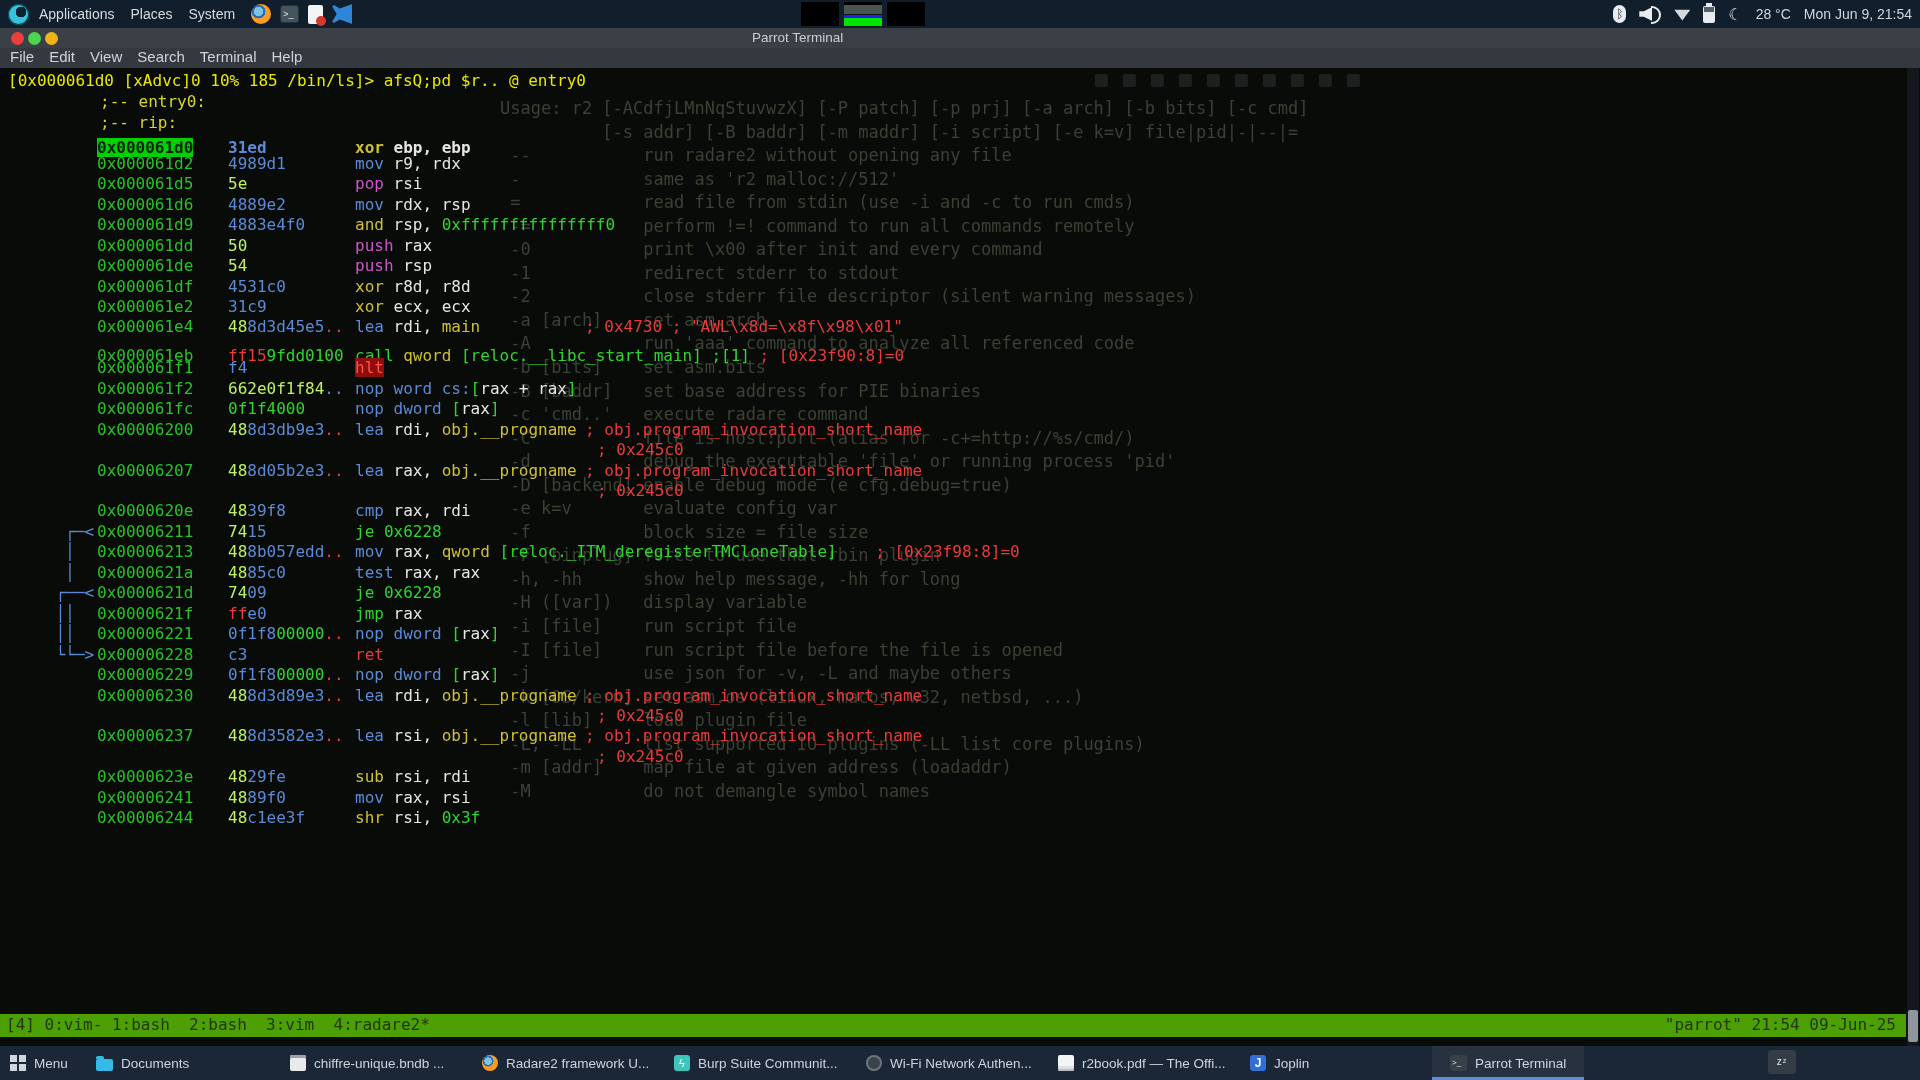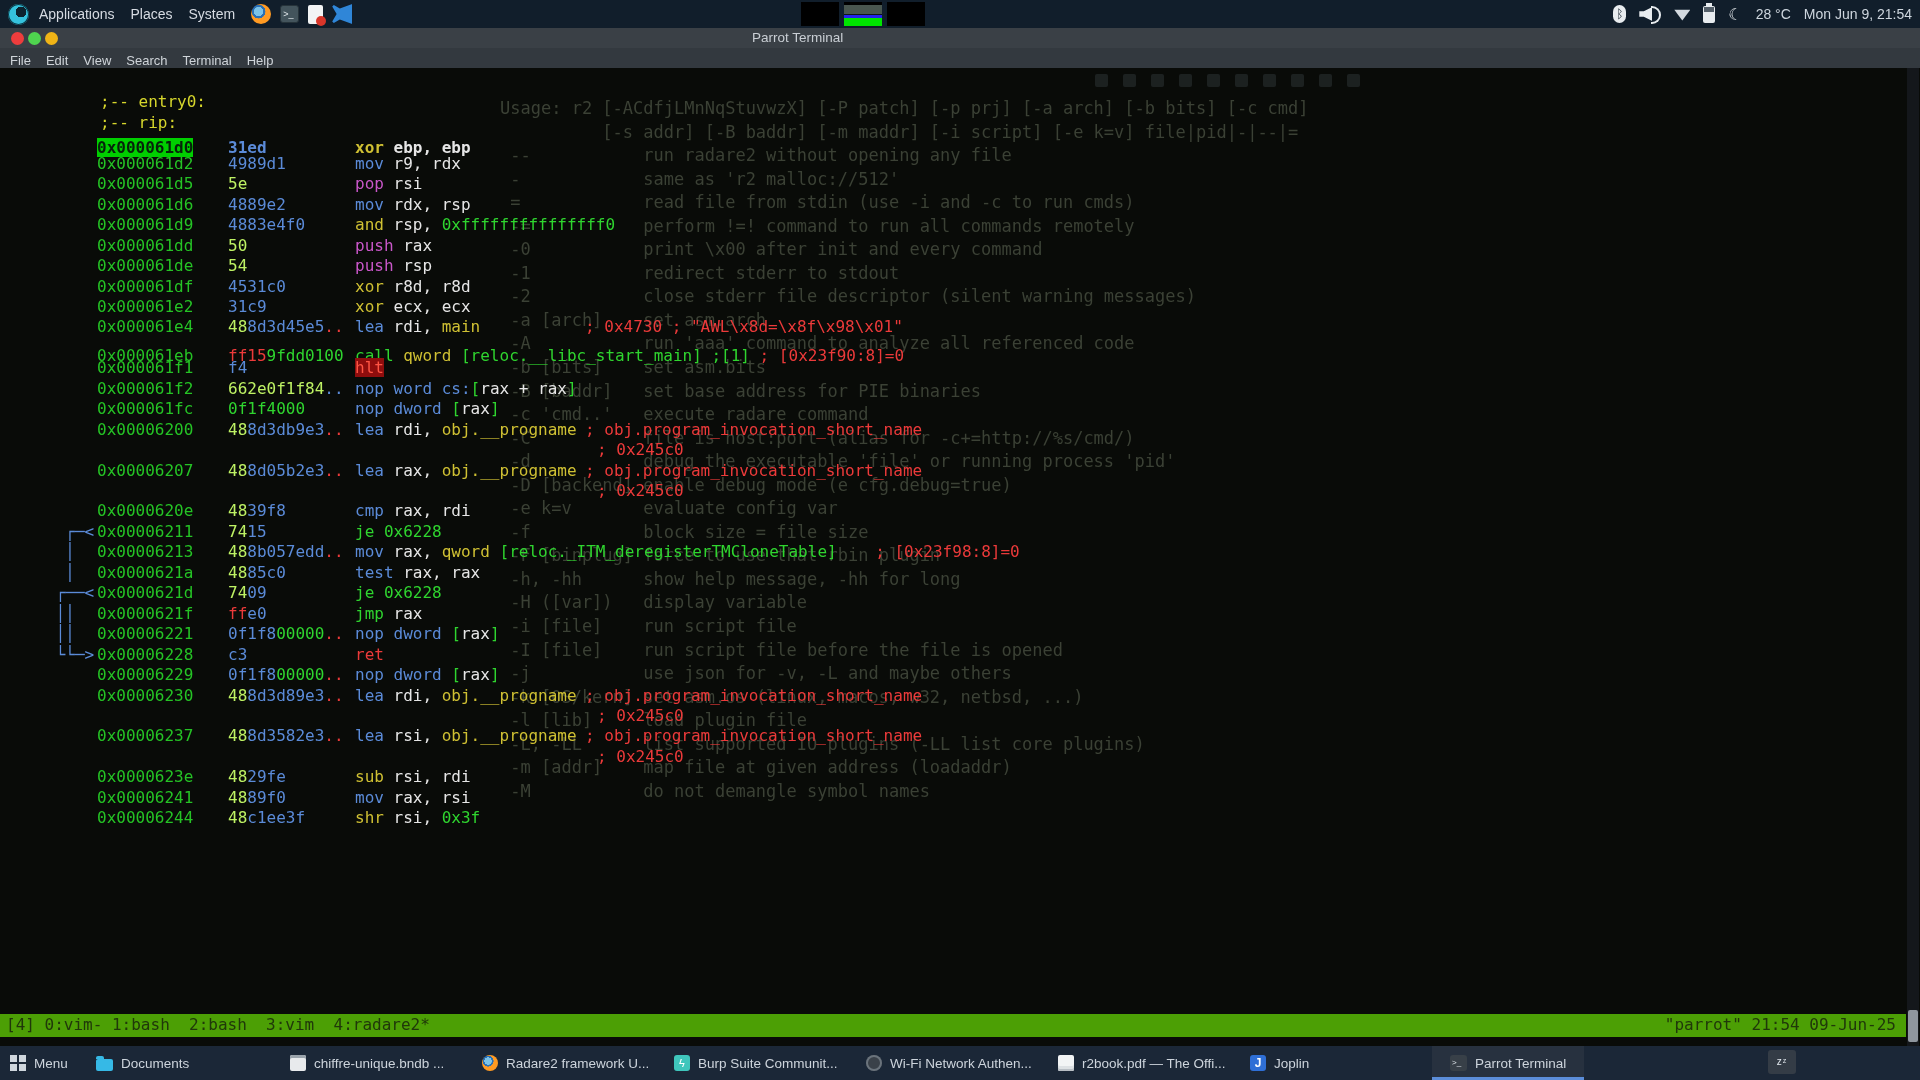--- a/index.html
+++ b/index.html
@@ -42,22 +42,22 @@
   .st-txt{font-size:14px;}
 
   
   .titlebar{position:absolute;top:28px;left:0;width:1920px;height:20px;background:#3a4046;}
   .wdot{position:absolute;top:4px;width:13px;height:13px;border-radius:50%;}
   .wdot.red{left:11px;background:#ee3d3d;}
   .wdot.green{left:28px;background:#4fd44f;}
   .wdot.yellow{left:45px;background:#f0b416;}
   .wtitle{position:absolute;top:2px;left:752px;color:#c9ced4;font-family:"Liberation Sans",sans-serif;font-size:13.5px;}
   .menubar{position:absolute;top:48px;left:0;width:1920px;height:20px;background:#33393f;
-           font-family:"Liberation Sans",sans-serif;font-size:13px;color:#cfd4d9;
-           display:flex;align-items:flex-end;gap:15px;padding-left:10px;box-sizing:border-box;}
+           font-family:"Liberation Sans",sans-serif;font-size:15px;color:#cfd4d9;
+           display:flex;align-items:flex-start;gap:15px;padding-left:10px;box-sizing:border-box;}
 
   
   .term{position:absolute;top:68px;left:0;width:1920px;height:978px;background:#090b08;}
   .ghost{position:absolute;left:500px;top:29px;margin:0;font-size:17px;line-height:23.55px;
          color:#3b4135;white-space:pre;z-index:1;font-family:"DejaVu Sans Mono",monospace;}
   .ghost-toolbar{position:absolute;top:6px;left:1095px;display:flex;gap:15px;opacity:.13;z-index:1;}
   .ghost-toolbar i{display:block;width:13px;height:13px;background:#9fb2c4;border-radius:2px;}
   .prompt{position:absolute;left:8px;top:3px;color:#e8e800;font-size:16px;white-space:pre;z-index:3;}
   .trow{position:absolute;left:0;width:1920px;height:21px;font-size:16px;white-space:pre;z-index:2;}
   .trow span{position:absolute;top:0;}
@@ -194,20 +194,21 @@
         <i></i>
         <i></i>
         <i></i>
         <i></i>
         <i></i>
         <i></i>
         <i></i>
         <i></i>
         <i></i>
     </div>
+    <div class="prompt">[0x000061d0 [xAdvc]0 10% 185 /bin/ls]&gt; afsQ;pd $r.. @ entry0</div>
     <div id="rows">
         <div class="trow" style="top: 24.45px;"><span class="f-lb">;-- entry0:</span></div>
         <div class="trow" style="top: 44.9px;"><span class="f-lb">;-- rip:</span></div>
         <div class="trow" style="top: 70px; font-weight: bold;"><span class="f-ad c-H">0x000061d0</span><span class="f-by"><i class="c-b">31ed</i></span><span class="f-in"><i class="c-y">xor </i><i class="c-w">ebp</i><i class="c-w">, </i><i class="c-w">ebp</i></span></div>
         <div class="trow" style="top: 85.8px;"><span class="f-ad c-a">0x000061d2</span><span class="f-by"><i class="c-b">4989d1</i></span><span class="f-in"><i class="c-b">mov </i><i class="c-w">r9</i><i class="c-w">, </i><i class="c-w">rdx</i></span></div>
         <div class="trow" style="top: 106.25px;"><span class="f-ad c-a">0x000061d5</span><span class="f-by"><i class="c-o">5e</i></span><span class="f-in"><i class="c-m">pop </i><i class="c-w">rsi</i></span></div>
         <div class="trow" style="top: 126.7px;"><span class="f-ad c-a">0x000061d6</span><span class="f-by"><i class="c-b">4889e2</i></span><span class="f-in"><i class="c-b">mov </i><i class="c-w">rdx, rsp</i></span></div>
         <div class="trow" style="top: 147.15px;"><span class="f-ad c-a">0x000061d9</span><span class="f-by"><i class="c-b">4883e4f0</i></span><span class="f-in"><i class="c-y">and </i><i class="c-w">rsp, </i><i class="c-g">0xfffffffffffffff0</i></span></div>
         <div class="trow" style="top: 167.6px;"><span class="f-ad c-a">0x000061dd</span><span class="f-by"><i class="c-o">50</i></span><span class="f-in"><i class="c-m">push </i><i class="c-w">rax</i></span></div>
         <div class="trow" style="top: 188.05px;"><span class="f-ad c-a">0x000061de</span><span class="f-by"><i class="c-o">54</i></span><span class="f-in"><i class="c-m">push </i><i class="c-w">rsp</i></span></div>

